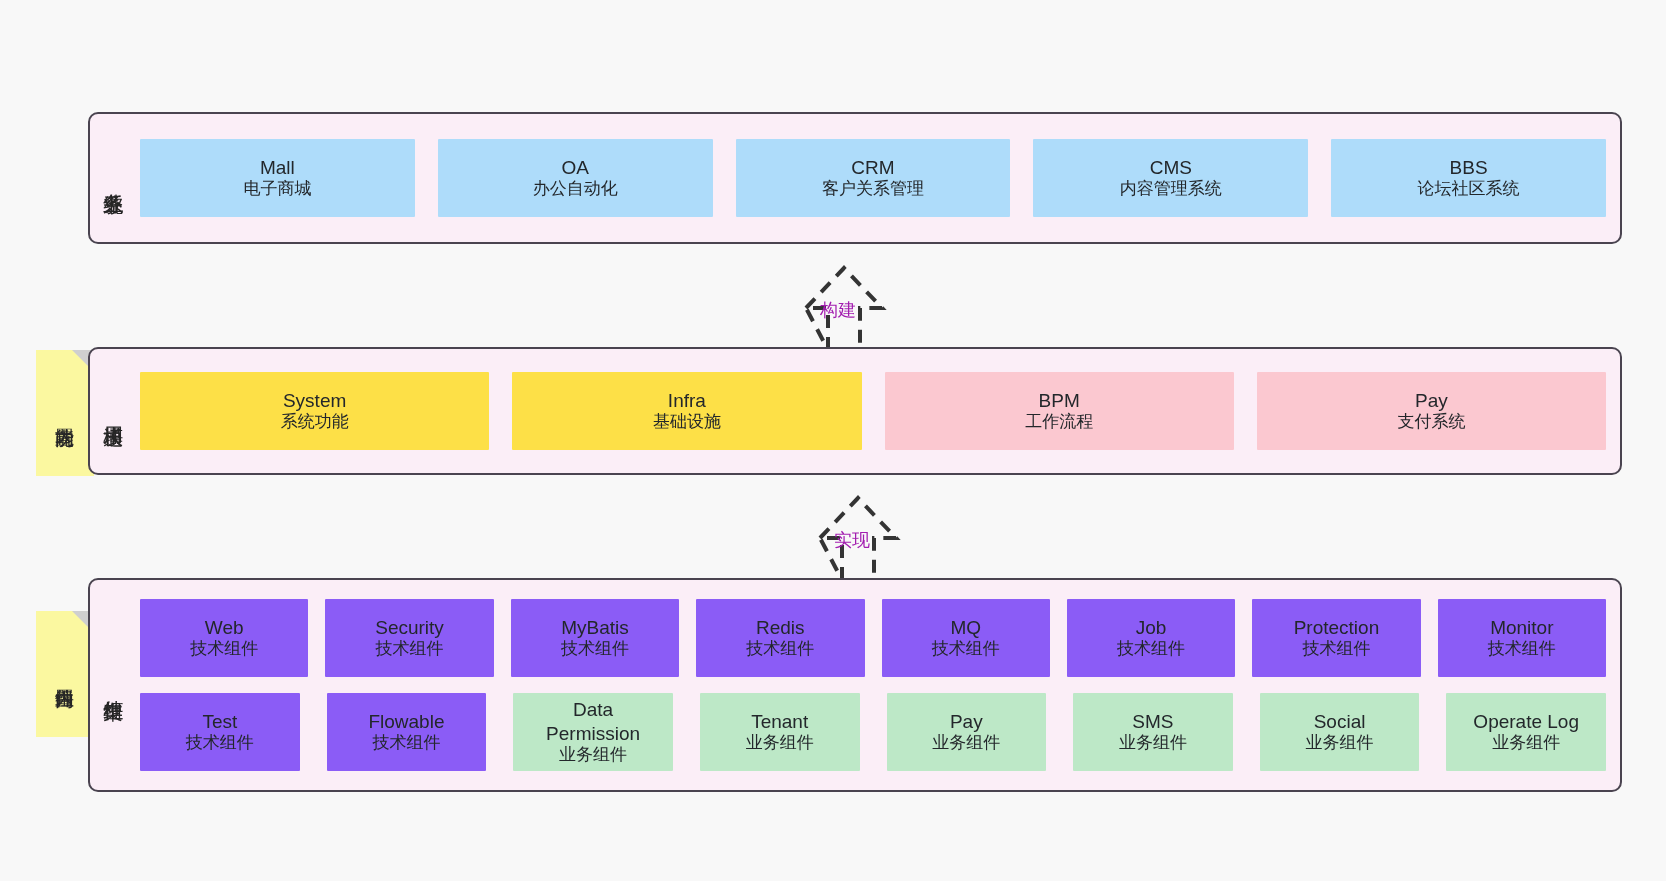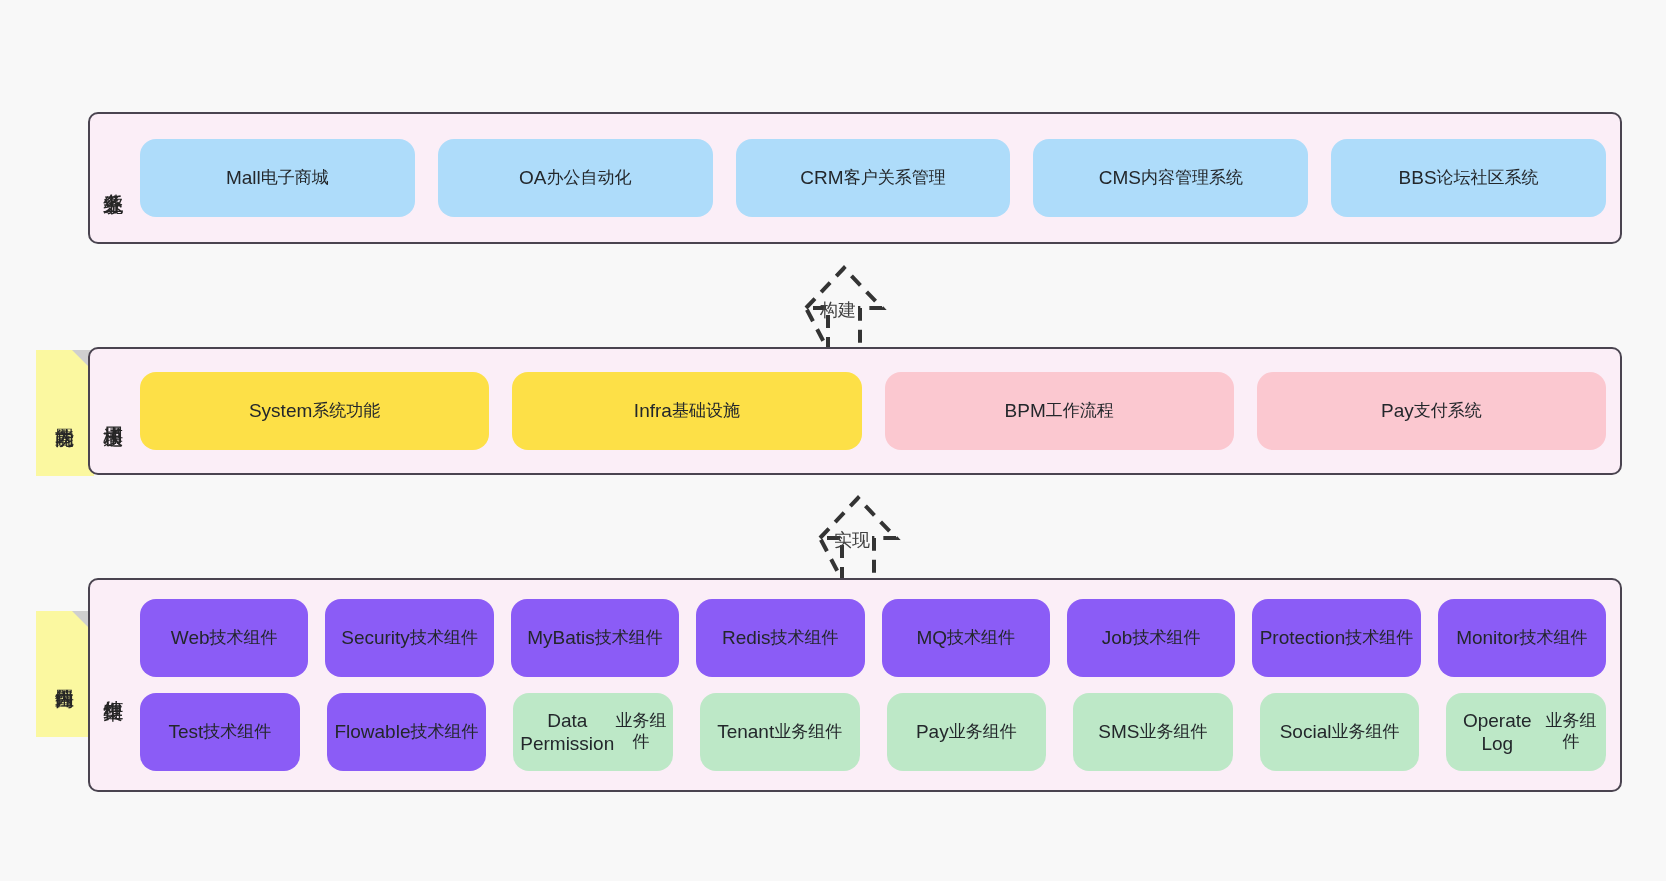--- a/index.html
+++ b/index.html
@@ -46,23 +46,23 @@
     justify-content: center;
     padding: 0 14px 0 4px;
     gap: 14px;
   }
   .row {
     display: flex;
     gap: 23px;
   }
   .cell {
     flex: 1 1 0;
-    border-radius: 16px;
-    display: flex;
-    flex-direction: row;
+    border-radius: 1px;
+    display: flex;
+    flex-direction: column;
     align-items: center;
     justify-content: center;
     text-align: center;
     color: #23272b;
     line-height: 1.22;
     padding: 4px 6px;
   }
   .cell .t1 { font-size: 19px; }
   .cell .t2 { font-size: 17px; }
 
@@ -97,21 +97,21 @@
     border-left: 22px solid transparent;
   }
   .note .label { padding-right: 2px; }
 
   
   .arrow { position: absolute; }
   .arrow svg { display: block; overflow: visible; }
   .arrow .alabel {
     position: absolute;
     font-size: 18px;
-    color: #404040;
+    color: #a21caf;
     background: transparent;
     white-space: nowrap;
   }
 </style>
 </head>
 <body>
 
 <div id="canvas">
 
   <div class="layer" id="layer-business" style="left:88px; top:112px; width:1534px; height:132px;">

